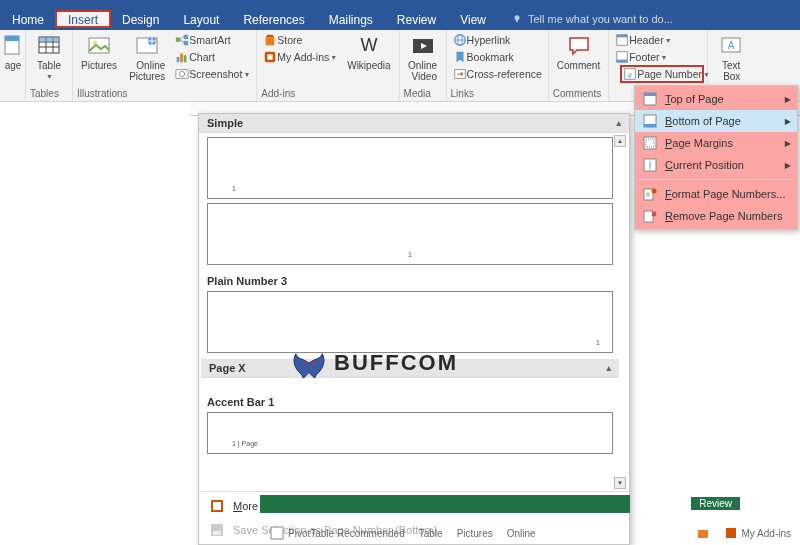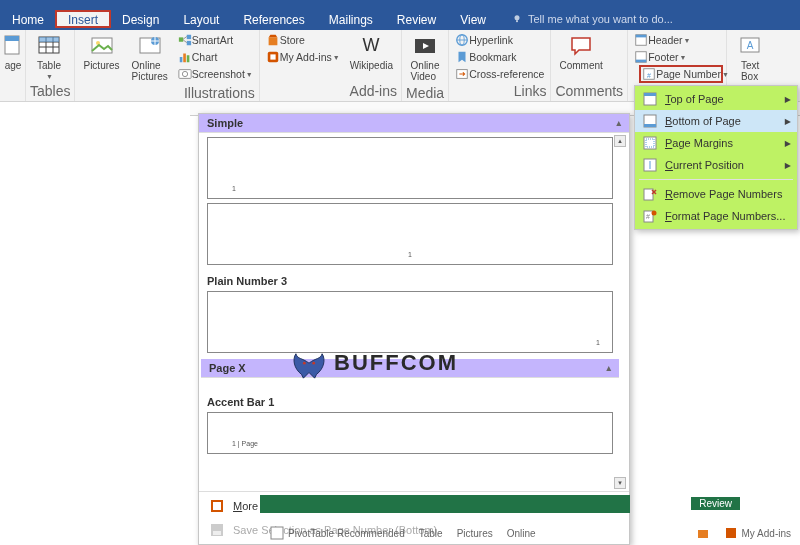--- a/index.html
+++ b/index.html
@@ -13,57 +13,57 @@
   .tab { padding: 2px 12px 0 12px; display: flex; align-items: center; cursor: default; }
   .tab.active { background: #f3f3f3; color: #2b579a; }
   .tab.highlight { outline: 2px solid #c0392b; outline-offset: -1px; }
   .tellme { display: flex; align-items: center; color: #cfd9ec; padding-left: 14px; font-size: 11px; gap: 6px; }
   .bulb { width: 10px; height: 10px; }
 
   
   .ribbon { height: 72px; background: #f3f3f3; border-bottom: 1px solid #d4d4d4; display: flex; font-size: 11px; color: #444; }
   .group { border-right: 1px solid #e1e1e1; display: flex; flex-direction: column; padding: 2px 4px 0 4px; }
   .group-body { flex: 1; display: flex; align-items: flex-start; gap: 4px; }
-  .group-label { text-align: right; font-size: 14px; color: #666; padding: 1px 0 2px 0; }
+  .group-label { text-align: left; font-size: 10px; color: #666; padding: 1px 0 2px 0; }
   .btn { display: flex; flex-direction: column; align-items: center; justify-content: flex-start; gap: 2px; padding: 2px 4px; min-width: 38px; }
   .btn .ic { width: 24px; height: 24px; }
-  .btn .lbl { font-size: 10px; line-height: 11px; text-align: left; }
+  .btn .lbl { font-size: 10px; line-height: 11px; text-align: right; }
   .stack { display: flex; flex-direction: column; gap: 1px; }
   .mini { display: flex; align-items: center; gap: 0; padding: 1px 2px; font-size: 10.5px; white-space: nowrap; }
   .mini .mic { width: 14px; height: 14px; flex-shrink: 0; }
   .mini.highlight { outline: 2px solid #c0392b; outline-offset: -1px; margin-left: 8px; }
   .caret { font-size: 7px; color: #666; margin-left: 1px; }
 
   
   .docarea { position: absolute; left: 0; right: 0; top: 102px; bottom: 0; background: #fff; }
   .ruler { position: absolute; left: 190px; right: 0; top: 0; height: 14px; background: #fafafa; border-bottom: 1px solid #ccc; }
 
   
   .gallery { position: absolute; top: 113px; left: 198px; width: 432px; height: 432px; background: #fff; border: 1px solid #c6c6c6; box-shadow: 2px 2px 6px rgba(0,0,0,0.25); display: flex; flex-direction: column; font-size: 11px; color: #333; }
-  .cat-header { background: #c4b5fd; border-bottom: 1px solid #ddd; padding: 3px 8px; font-weight: 600; display: flex; justify-content: space-between; align-items: center; }
+  .cat-header { background: #e5e5e5; border-bottom: 1px solid #ddd; padding: 3px 8px; font-weight: 600; display: flex; justify-content: space-between; align-items: center; }
   .cat-header .exp { font-size: 9px; color: #666; }
   .gallery-body { flex: 1; overflow: hidden; padding: 4px 16px 4px 8px; position: relative; }
   .item-name { font-weight: 600; padding: 6px 0 4px 0; }
   .preview { border: 1px solid #888; height: 62px; position: relative; margin-bottom: 4px; background: #fff; }
   .preview.small { height: 42px; }
   .pg-center { position: absolute; left: 50%; bottom: 6px; transform: translateX(-50%); font-size: 7px; color: #555; }
   .pg-right { position: absolute; right: 12px; bottom: 6px; font-size: 7px; color: #555; }
   .pg-left { position: absolute; left: 24px; bottom: 6px; font-size: 7px; color: #555; }
   .watermark { position: absolute; left: 290px; top: 350px; display: flex; align-items: flex-start; gap: 6px; z-index: 20; }
   .watermark .logo { width: 38px; height: 30px; }
   .watermark .wt { font-size: 22px; font-weight: 800; letter-spacing: 2px; color: #2a2a2a; }
   .gallery-scroll { position: absolute; right: 2px; top: 2px; bottom: 2px; width: 14px; display: flex; flex-direction: column; justify-content: space-between; align-items: center; }
   .scroll-btn { width: 12px; height: 12px; border: 1px solid #bbb; background: #eee; font-size: 7px; display:flex; align-items:center; justify-content:center; color:#555; }
   .gallery-footer { border-top: 1px solid #ddd; padding: 2px 0; }
   .footer-item { display: flex; align-items: center; gap: 8px; padding: 4px 10px; font-size: 11px; }
   .footer-item.disabled { color: #aaa; }
   .footer-item .fic { width: 16px; height: 16px; }
 
   
-  .submenu { position: absolute; top: 85px; left: 634px; width: 164px; background: #bef264; border: 1px solid #c6c6c6; box-shadow: 2px 2px 6px rgba(0,0,0,0.25); font-size: 11px; color: #333; padding: 2px 0; z-index: 30; }
+  .submenu { position: absolute; top: 85px; left: 634px; width: 164px; background: #fca5a5; border: 1px solid #c6c6c6; box-shadow: 2px 2px 6px rgba(0,0,0,0.25); font-size: 11px; color: #333; padding: 2px 0; z-index: 30; }
   .submenu-item { display: flex; align-items: center; gap: 8px; padding: 4px 8px; position: relative; }
   .submenu-item.hover { background: #cde6f7; }
   .submenu-item .sic { width: 14px; height: 14px; flex-shrink: 0; }
   .submenu-item .arrow { position: absolute; right: 6px; font-size: 8px; color: #444; }
   .submenu-sep { height: 1px; background: #e0e0e0; margin: 3px 4px; }
   .underline-first::first-letter { text-decoration: underline; }
 
   
   .bottompeek { position: absolute; left: 260px; right: 0; bottom: 0; height: 60px; pointer-events: none; }
   .green-tab { position: absolute; left: 0; top: 10px; width: 370px; height: 18px; background: #217346; }
@@ -344,32 +344,32 @@
         <rect x="1" y="1" width="12" height="12" fill="#fff" stroke="#888"></rect>
         <line x1="7" y1="3" x2="7" y2="11" stroke="#5b9bd5"></line>
       </svg>
     <span class="underline-first">Current Position</span>
     <span class="arrow">▶</span>
   </div>
   <div class="submenu-sep"></div>
   <div class="submenu-item">
     <svg class="sic" viewBox="0 0 14 14">
         <rect x="1" y="2" width="9" height="11" fill="#fff" stroke="#888"></rect>
+        <text x="5" y="10" font-size="7" text-anchor="middle" fill="#888">#</text>
+        <circle cx="11" cy="4" r="2.5" fill="#d35400"></circle>
+      </svg>
+    <span class="underline-first">Format Page Numbers...</span>
+  </div>
+  <div class="submenu-item">
+    <svg class="sic" viewBox="0 0 14 14">
+        <rect x="1" y="2" width="9" height="11" fill="#fff" stroke="#888"></rect>
         <line x1="9" y1="3" x2="13" y2="7" stroke="#c0392b" stroke-width="1.5"></line>
         <line x1="13" y1="3" x2="9" y2="7" stroke="#c0392b" stroke-width="1.5"></line>
       </svg>
     <span class="underline-first">Remove Page Numbers</span>
-  </div>
-  <div class="submenu-item">
-    <svg class="sic" viewBox="0 0 14 14">
-        <rect x="1" y="2" width="9" height="11" fill="#fff" stroke="#888"></rect>
-        <text x="5" y="10" font-size="7" text-anchor="middle" fill="#888">#</text>
-        <circle cx="11" cy="4" r="2.5" fill="#d35400"></circle>
-      </svg>
-    <span class="underline-first">Format Page Numbers...</span>
   </div>
 </div>
 
 <div class="gallery">
   <div class="cat-header">
     <span>Simple</span>
     <span class="exp">▴</span>
   </div>
   <div class="gallery-body">
     <div class="preview">

